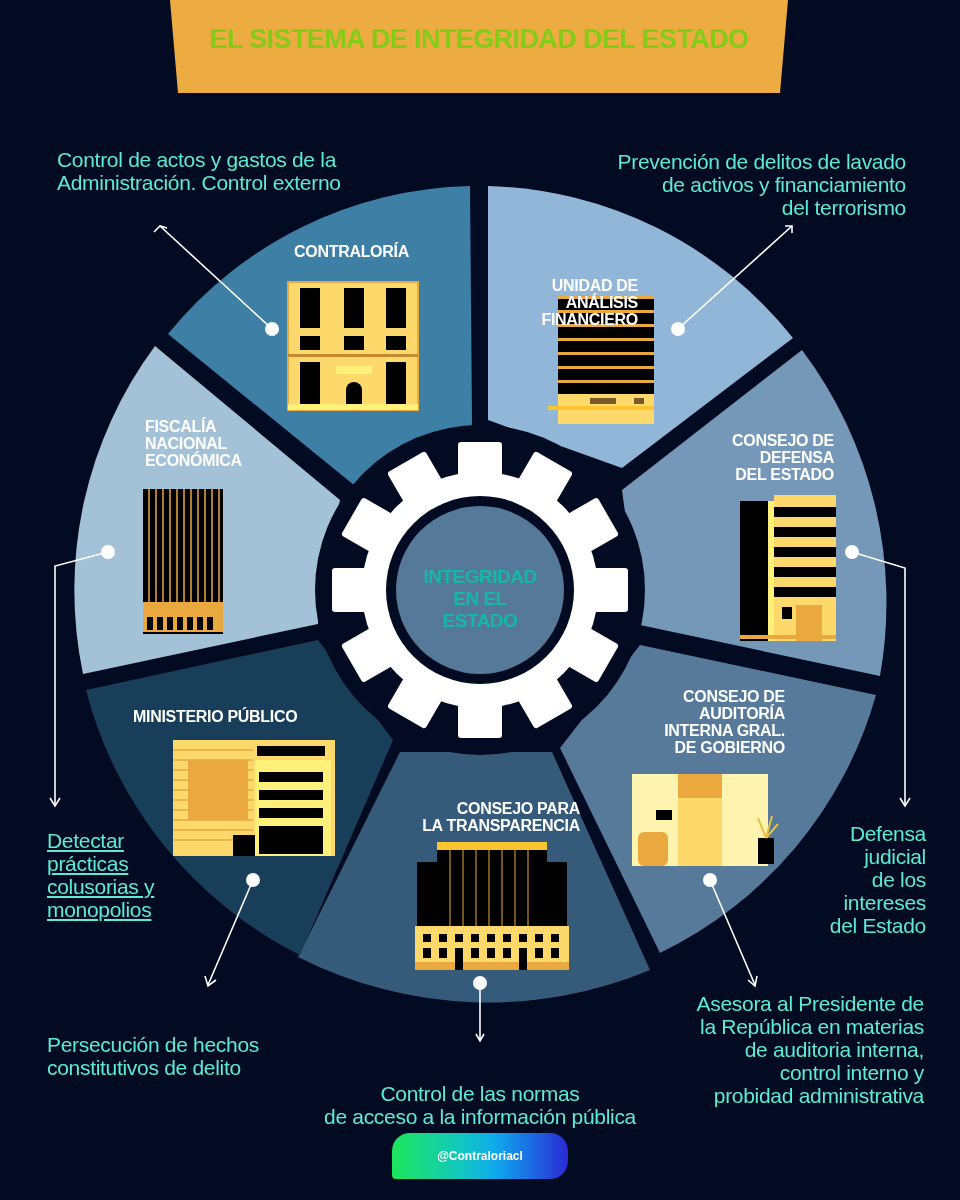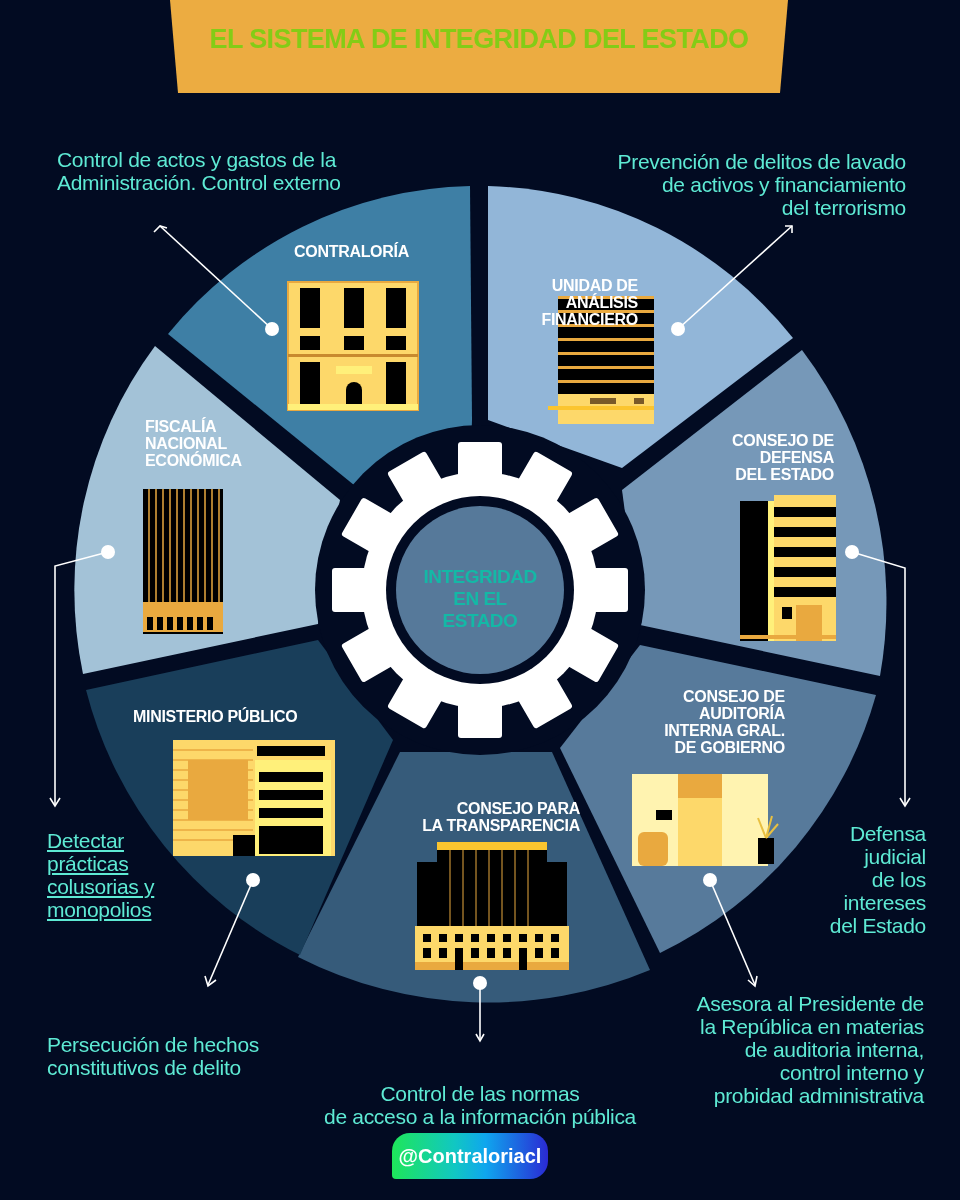--- a/index.html
+++ b/index.html
@@ -4,21 +4,21 @@
 <style>
   html,body{margin:0;padding:0;}
   body{width:960px;height:1200px;background:#020b22;position:relative;overflow:hidden;font-family:"Liberation Sans",sans-serif;color:#fff;}
   .banner{position:absolute;left:170px;top:0;width:618px;height:93px;}
   .banner svg{position:absolute;left:0;top:0;}
   .banner-text{position:absolute;left:0;top:25px;width:618px;text-align:center;font-weight:bold;font-size:27px;line-height:29px;letter-spacing:-0.6px;color:#84cc16;}
   #wheel{position:absolute;left:0;top:0;}
   .seg-label{position:absolute;font-weight:bold;font-size:16px;line-height:17px;color:#fff;letter-spacing:-0.3px;white-space:pre-line;}
   .desc{position:absolute;font-size:21px;line-height:23px;color:#5eead4;white-space:pre-line;letter-spacing:-0.3px;}
   .center-text{position:absolute;left:380px;top:566px;width:200px;text-align:center;font-weight:bold;font-size:19px;line-height:22px;color:#14b8a6;white-space:pre-line;letter-spacing:-0.5px;}
-  .handle{position:absolute;left:392px;top:1133px;width:156px;height:46px;border-radius:18px 18px 18px 4px;background:linear-gradient(90deg,#1ee65a 0%,#11c7c2 40%,#0fa6ee 60%,#2a2ad4 100%);display:flex;align-items:center;justify-content:center;font-weight:bold;font-size:20px;color:#fff;}
+  .handle{position:absolute;left:392px;top:1133px;width:176px;height:46px;border-radius:18px 18px 18px 4px;background:linear-gradient(90deg,#1ee65a 0%,#11c7c2 40%,#0fa6ee 60%,#2a2ad4 100%);display:flex;align-items:center;justify-content:center;font-weight:bold;font-size:12px;color:#fff;}
 </style>
 </head>
 <body>
 
 <div class="banner">
   <svg width="618" height="93">
     <polygon points="0,0 618,0 610,93 8,93" fill="#ecac41"></polygon>
   </svg>
   <div class="banner-text">
     <div>EL SISTEMA DE INTEGRIDAD DEL ESTADO</div>

